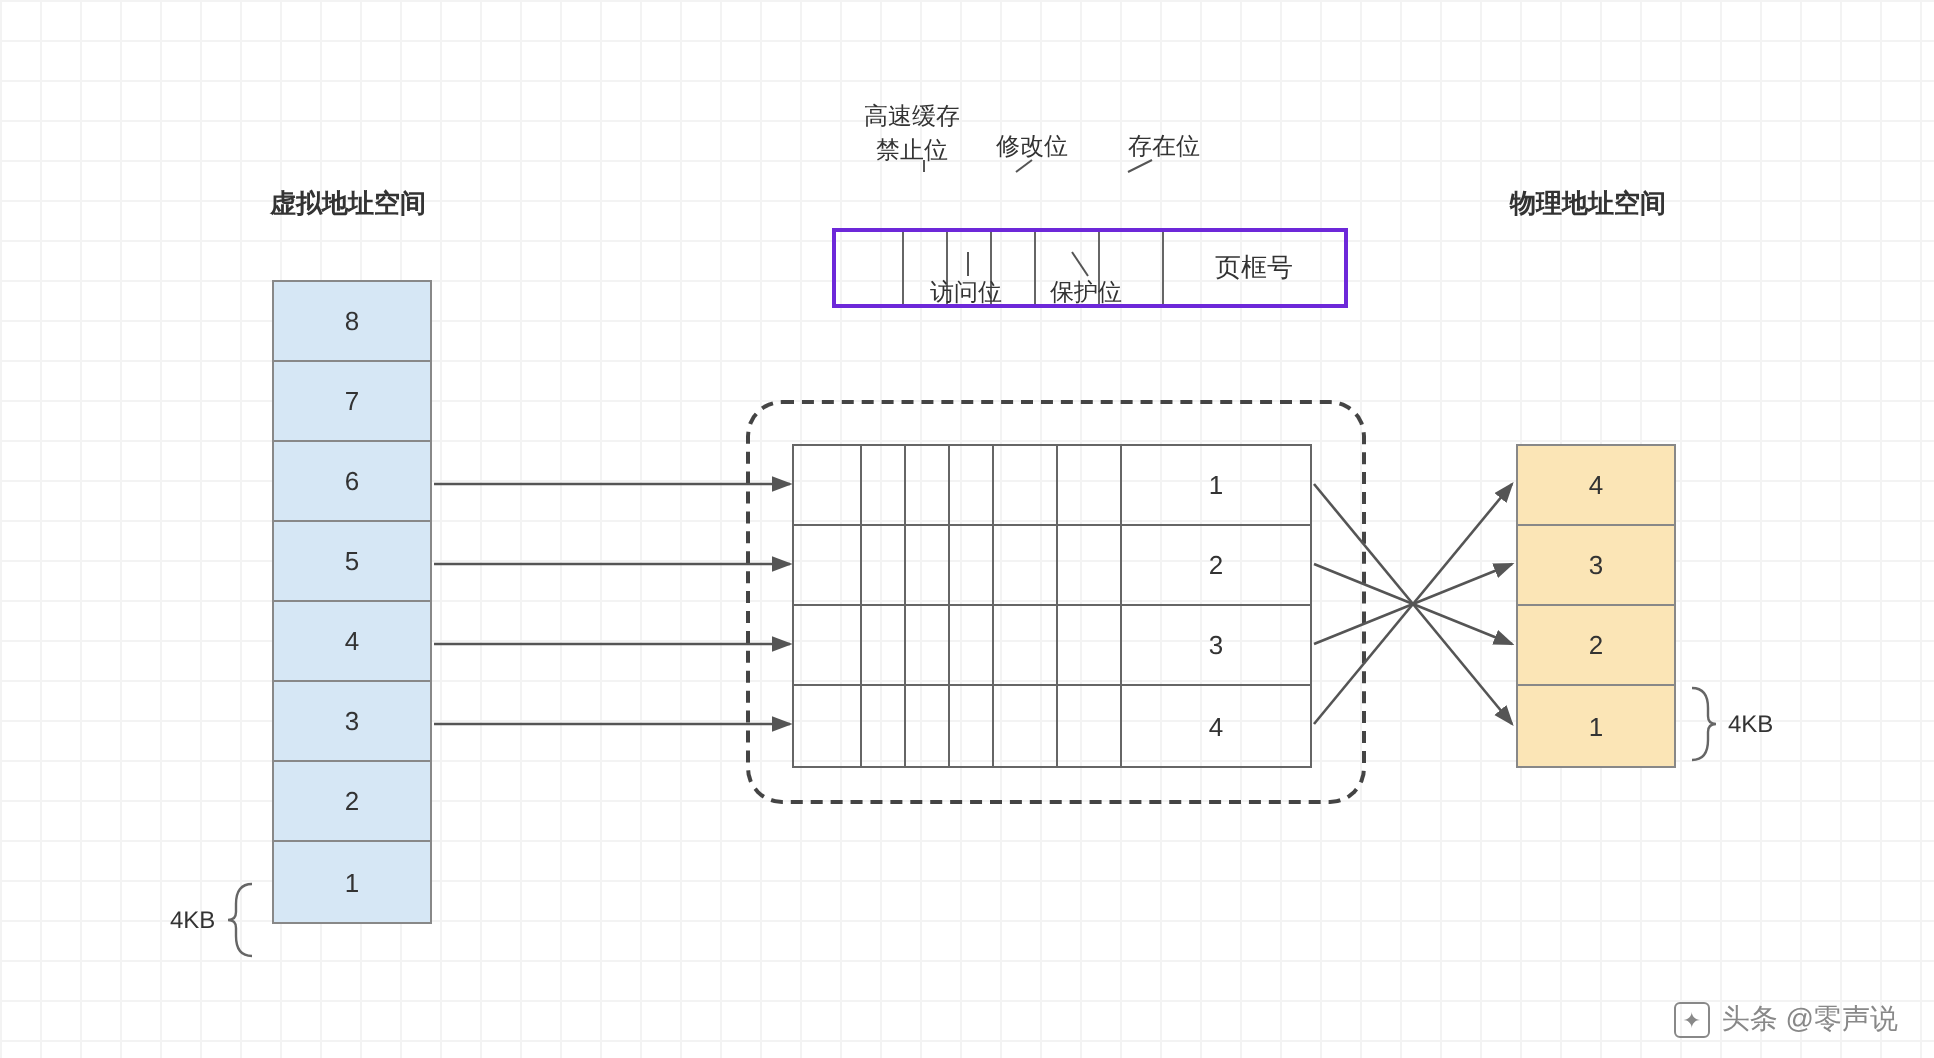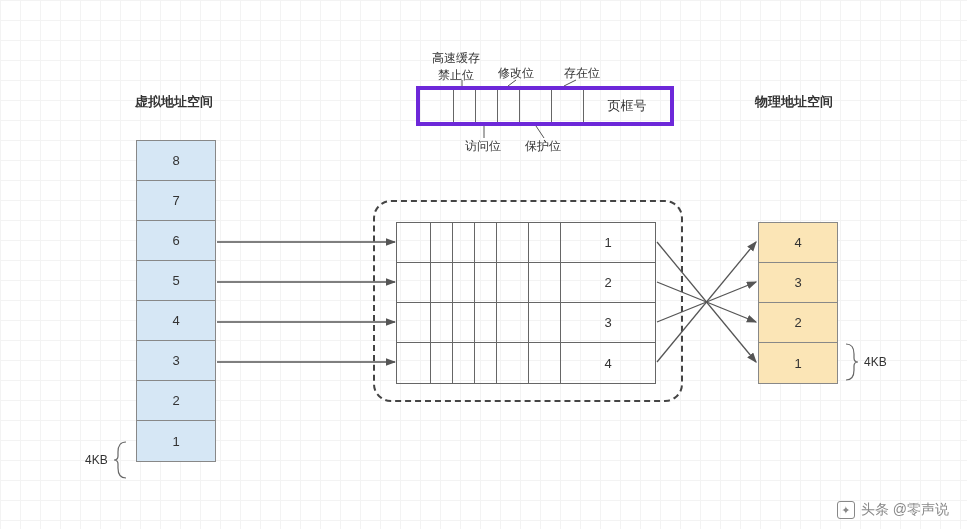--- a/index.html
+++ b/index.html
@@ -22,23 +22,24 @@
   .cell {
     height: 40px;
     display: flex; align-items: center; justify-content: center;
     border-bottom: 1px solid #888;
   }
   .cell:last-child { border-bottom: none; }
   .virt { background: #d6e7f5; width: 80px; }
   .phys { background: #fbe5b6; width: 80px; }
   .pte-diagram {
     position: absolute;
-    border: 4px solid #6d28d9;
+    border: 2px solid #6d28d9;
     height: 40px;
     display: flex;
+    margin-top: 28px;
   }
   .pte-diagram > div {
     border-right: 1px solid #666;
     display: flex; align-items: center; justify-content: center;
   }
   .pte-diagram > div:last-child { border-right: none; }
   .pte-label { position: absolute; font-size: 12px; white-space: nowrap; }
   .page-table {
     position: absolute;
     border: 1px solid #666;

